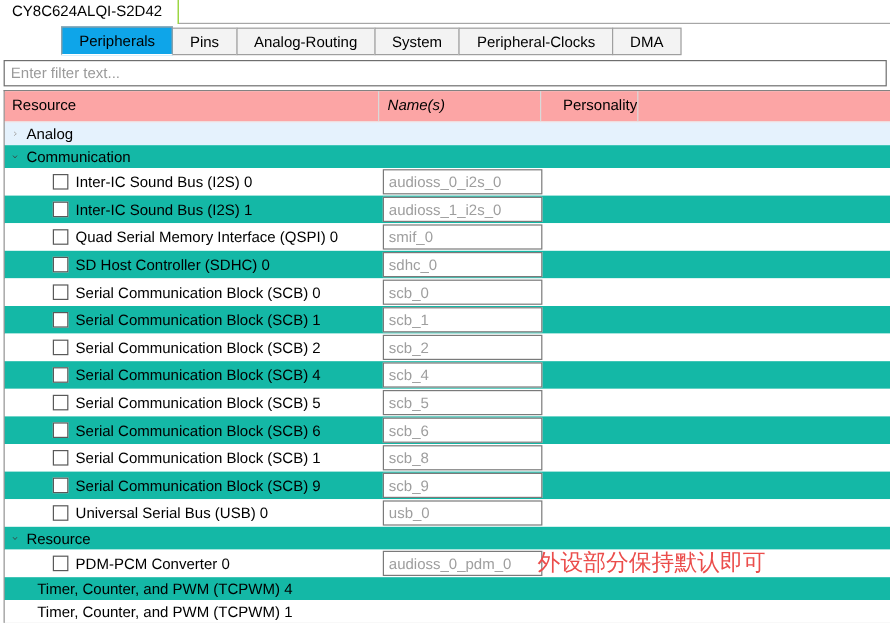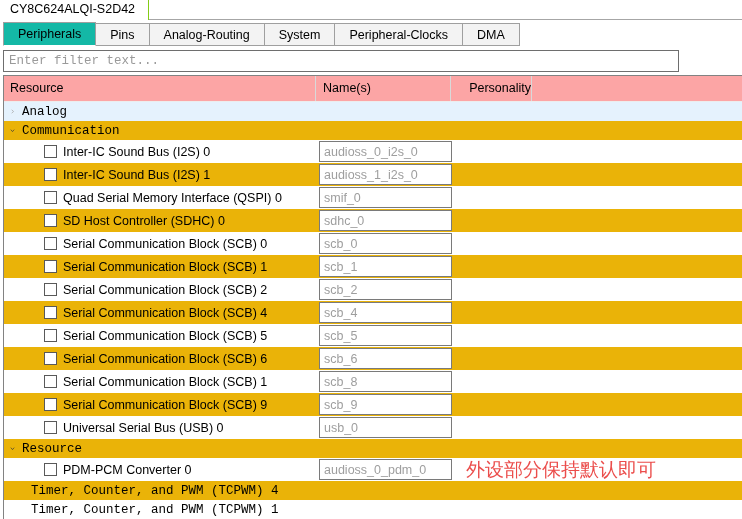--- a/index.html
+++ b/index.html
@@ -9,56 +9,56 @@
   
   .titlebar { height:20px; border-bottom:1px solid #a6a6a6; background:#fff; display:flex; }
   .device-tab { height:20px; margin-bottom:-1px; background:#fff; border-right:1px solid #84cc16;
     line-height:19px; padding:0 13px 0 10px; white-space:nowrap; }
 
   
   .tabbar { display:flex; align-items:flex-end; height:25px; padding-left:3px; margin-top:1px; }
   .tab { height:23px; line-height:22px; padding:0 14px; background:#f3f3f3;
     border:1px solid #9f9f9f; margin-left:-1px; white-space:nowrap; }
   .tab:first-child { margin-left:0; }
-  .tab.selected { background:#14b8a6; height:24px; line-height:23px; border-bottom:1px solid #fff; z-index:2; position:relative; }
+  .tab.selected { background:#0ea5e9; height:24px; line-height:23px; border-bottom:1px solid #fff; z-index:2; position:relative;margin-left:48px; }
 
   
   .filterwrap { padding:4px 3px 0 3px; }
-  .filterwrap input { width:676px; height:22px; border:1px solid #6e6e6e; padding:0 5px;
-    font-family:Liberation Mono, monospace; font-size:12.5px; color:#000; outline:none; }
+  .filterwrap input { width:736px; height:22px; border:1px solid #6e6e6e; padding:0 5px;
+    font-family:Liberation Sans, sans-serif; font-size:12.5px; color:#000; outline:none; }
   .filterwrap input::placeholder { color:#9a9a9a; }
 
   
   .treetable { margin:3px 0 0 3px; width:739px; border:1px solid #828282; border-right:none; background:#fff; }
   .thead { position:relative; height:26px; border-bottom:1px solid #ededed; background:#fca5a5; }
   .th { position:absolute; top:0; height:25px; line-height:25px; border-right:1px solid #d9d9d9;
     padding-left:7px; overflow:hidden; white-space:nowrap; }
   .th.c0 { left:0; width:312px; padding-left:6px; }
-  .th.c1 { left:312px; width:135px; }
+  .th.c1 { left:312px; width:135px;font-style:italic; }
   .th.c2 { left:447px; width:81px;text-align:right; }
 
   .row { position:relative; width:739px; display:flex; align-items:center; }
   .row.item { height:23px; }
-  .row.group { height:19px;font-family:Liberation Mono, monospace; }
+  .row.group { height:19px; }
   .row.bg-plain { background:#ffffff; }
-  .row.bg-stripe { background:#eab308; }
+  .row.bg-stripe { background:#14b8a6; }
   .row.bg-selected { background:#e5f2fd; }
 
   .chev { width:11px; height:11px; display:inline-flex; align-items:center; justify-content:center; flex:none; }
   .lvl1 { padding-left:6px; }
   .lvl2 { padding-left:20px; }
   .rowlabel { margin-left:7px; white-space:nowrap; }
   .cbox { flex:none; width:13px; height:13px; border:1px solid #595959; background:#fff; margin-left:40px; }
   .row.item .rowlabel { margin-left:6px; }
 
   .nameinput { position:absolute; left:315px; top:1px; width:133px; height:21px;
     border:1px solid #7a7a7a; background:#fff; color:#9e9e9e; font-family:inherit;
     font-size:12.5px; padding:0 4px; outline:none; }
 
-  .annotation { position:absolute; left:462px; top:0; height:23px; line-height:23px;
+  .annotation { position:absolute; left:444px; top:0; height:23px; line-height:23px;
     font-size:19px; white-space:nowrap; }
 </style>
 </head>
 <body>
 
 <div class="titlebar">
   <div class="device-tab">CY8C624ALQI-S2D42</div>
 </div>
 
 <div class="tabbar" id="tabbar">

